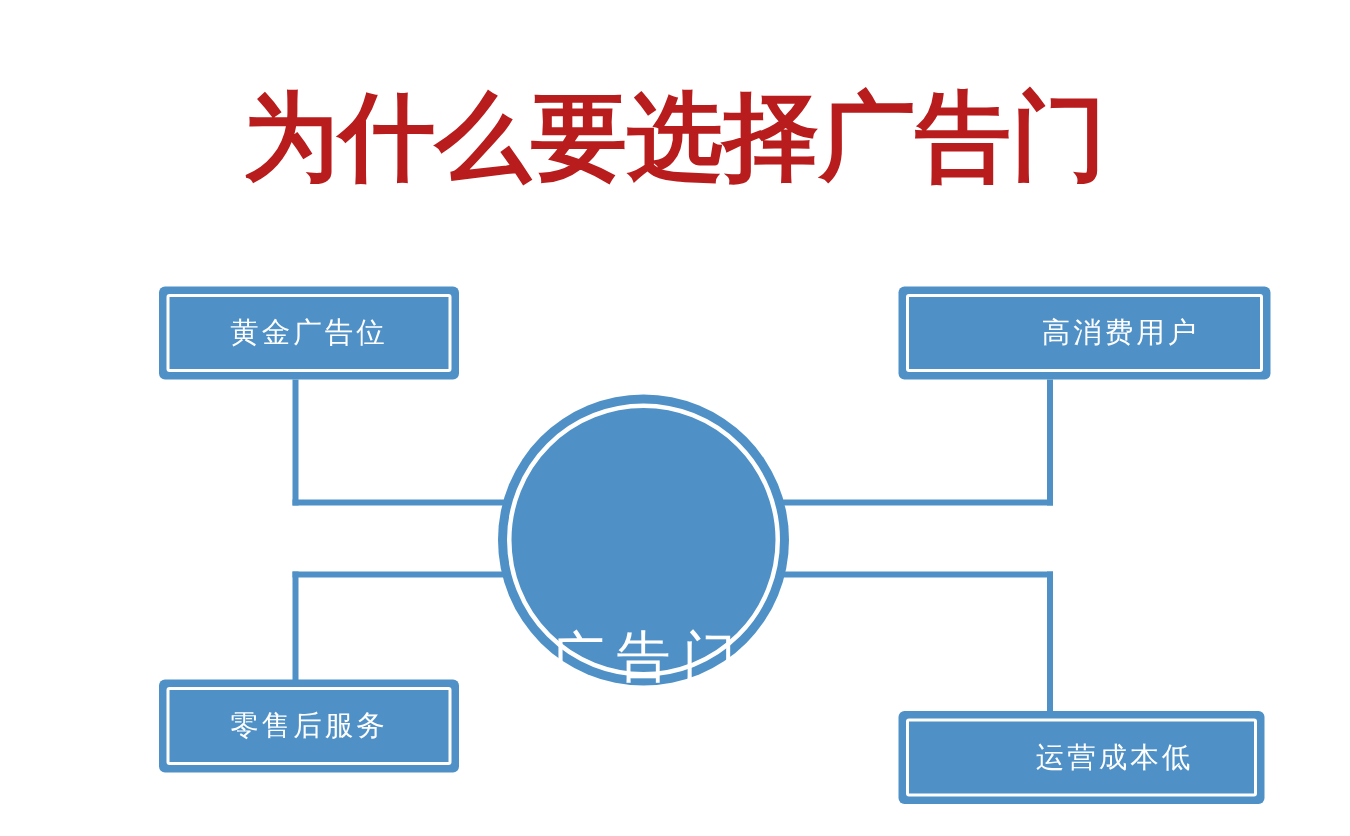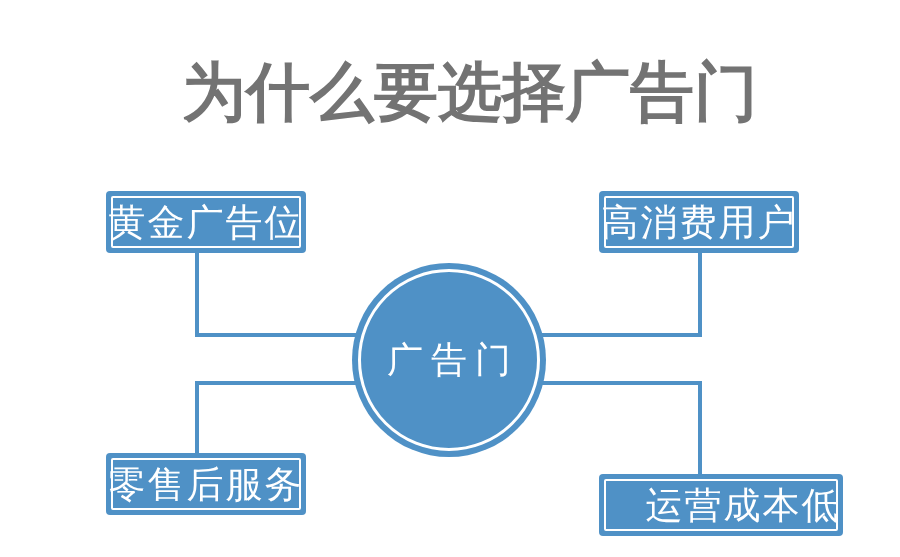--- a/index.html
+++ b/index.html
@@ -49,35 +49,35 @@
     right: 5px;
     top: 5px;
     bottom: 5px;
     border: 2px solid #ffffff;
     border-radius: 2px;
     pointer-events: none;
   }
   .node-label {
     position: relative;
     color: #ffffff;
-    font-size: 37px;
+    font-size: 19px;
     letter-spacing: 2px;
     white-space: nowrap;
     line-height: 1;
   }
   .center-circle {
     position: absolute;
-    left: 352px;
+    left: 332px;
     top: 263px;
     width: 194px;
     height: 194px;
     border-radius: 50%;
     z-index: 3;
     display: flex;
-    align-items: center;
+    align-items: flex-end;
     justify-content: center;
   }
   .center-circle .ring {
     position: absolute;
     left: 6px;
     right: 6px;
     top: 6px;
     bottom: 6px;
     border: 3px solid #ffffff;
     border-radius: 50%;
@@ -91,35 +91,35 @@
     padding-left: 8px; 
     white-space: nowrap;
     line-height: 1;
   }
 </style>
 </head>
 <body>
 
 <div class="canvas" style="background: rgb(255, 255, 255);">
 
-  <div class="title" style="color: #737373; margin-left: 20px;">为什么要选择广告门</div>
+  <div class="title" style="color: #b91c1c;">为什么要选择广告门</div>
 
   <div class="line" style="left: 195px; top: 333px; width: 507px; height: 4px; background: rgb(79, 145, 198);"></div>
   <div class="line" style="left: 195px; top: 381px; width: 507px; height: 4px; background: rgb(79, 145, 198);"></div>
   <div class="line" style="left: 195px; top: 253px; width: 4px; height: 84px; background: rgb(79, 145, 198);"></div>
   <div class="line" style="left: 698px; top: 253px; width: 4px; height: 84px; background: rgb(79, 145, 198);"></div>
   <div class="line" style="left: 195px; top: 381px; width: 4px; height: 93px; background: rgb(79, 145, 198);"></div>
   <div class="line" style="left: 698px; top: 381px; width: 4px; height: 93px; background: rgb(79, 145, 198);"></div>
 
   <div class="node-box" style="left: 106px; top: 191px; background: rgb(79, 145, 198);">
     <span class="inner-ring"></span>
     <span class="node-label" style="color: rgb(255, 255, 255);">黄金广告位</span>
   </div>
 
-  <div class="node-box" style="left: 599px; top: 191px; background: rgb(79, 145, 198);">
+  <div class="node-box" style="left: 599px; top: 191px; background: rgb(79, 145, 198); padding-left: 48px;">
     <span class="inner-ring"></span>
     <span class="node-label" style="color: rgb(255, 255, 255);">高消费用户</span>
   </div>
 
   <div class="node-box" style="left: 106px; top: 453px; background: rgb(79, 145, 198);">
     <span class="inner-ring"></span>
     <span class="node-label" style="color: rgb(255, 255, 255);">零售后服务</span>
   </div>
 
   <div class="node-box" style="left: 599px; top: 474px; background: rgb(79, 145, 198); padding-left: 44px;">

